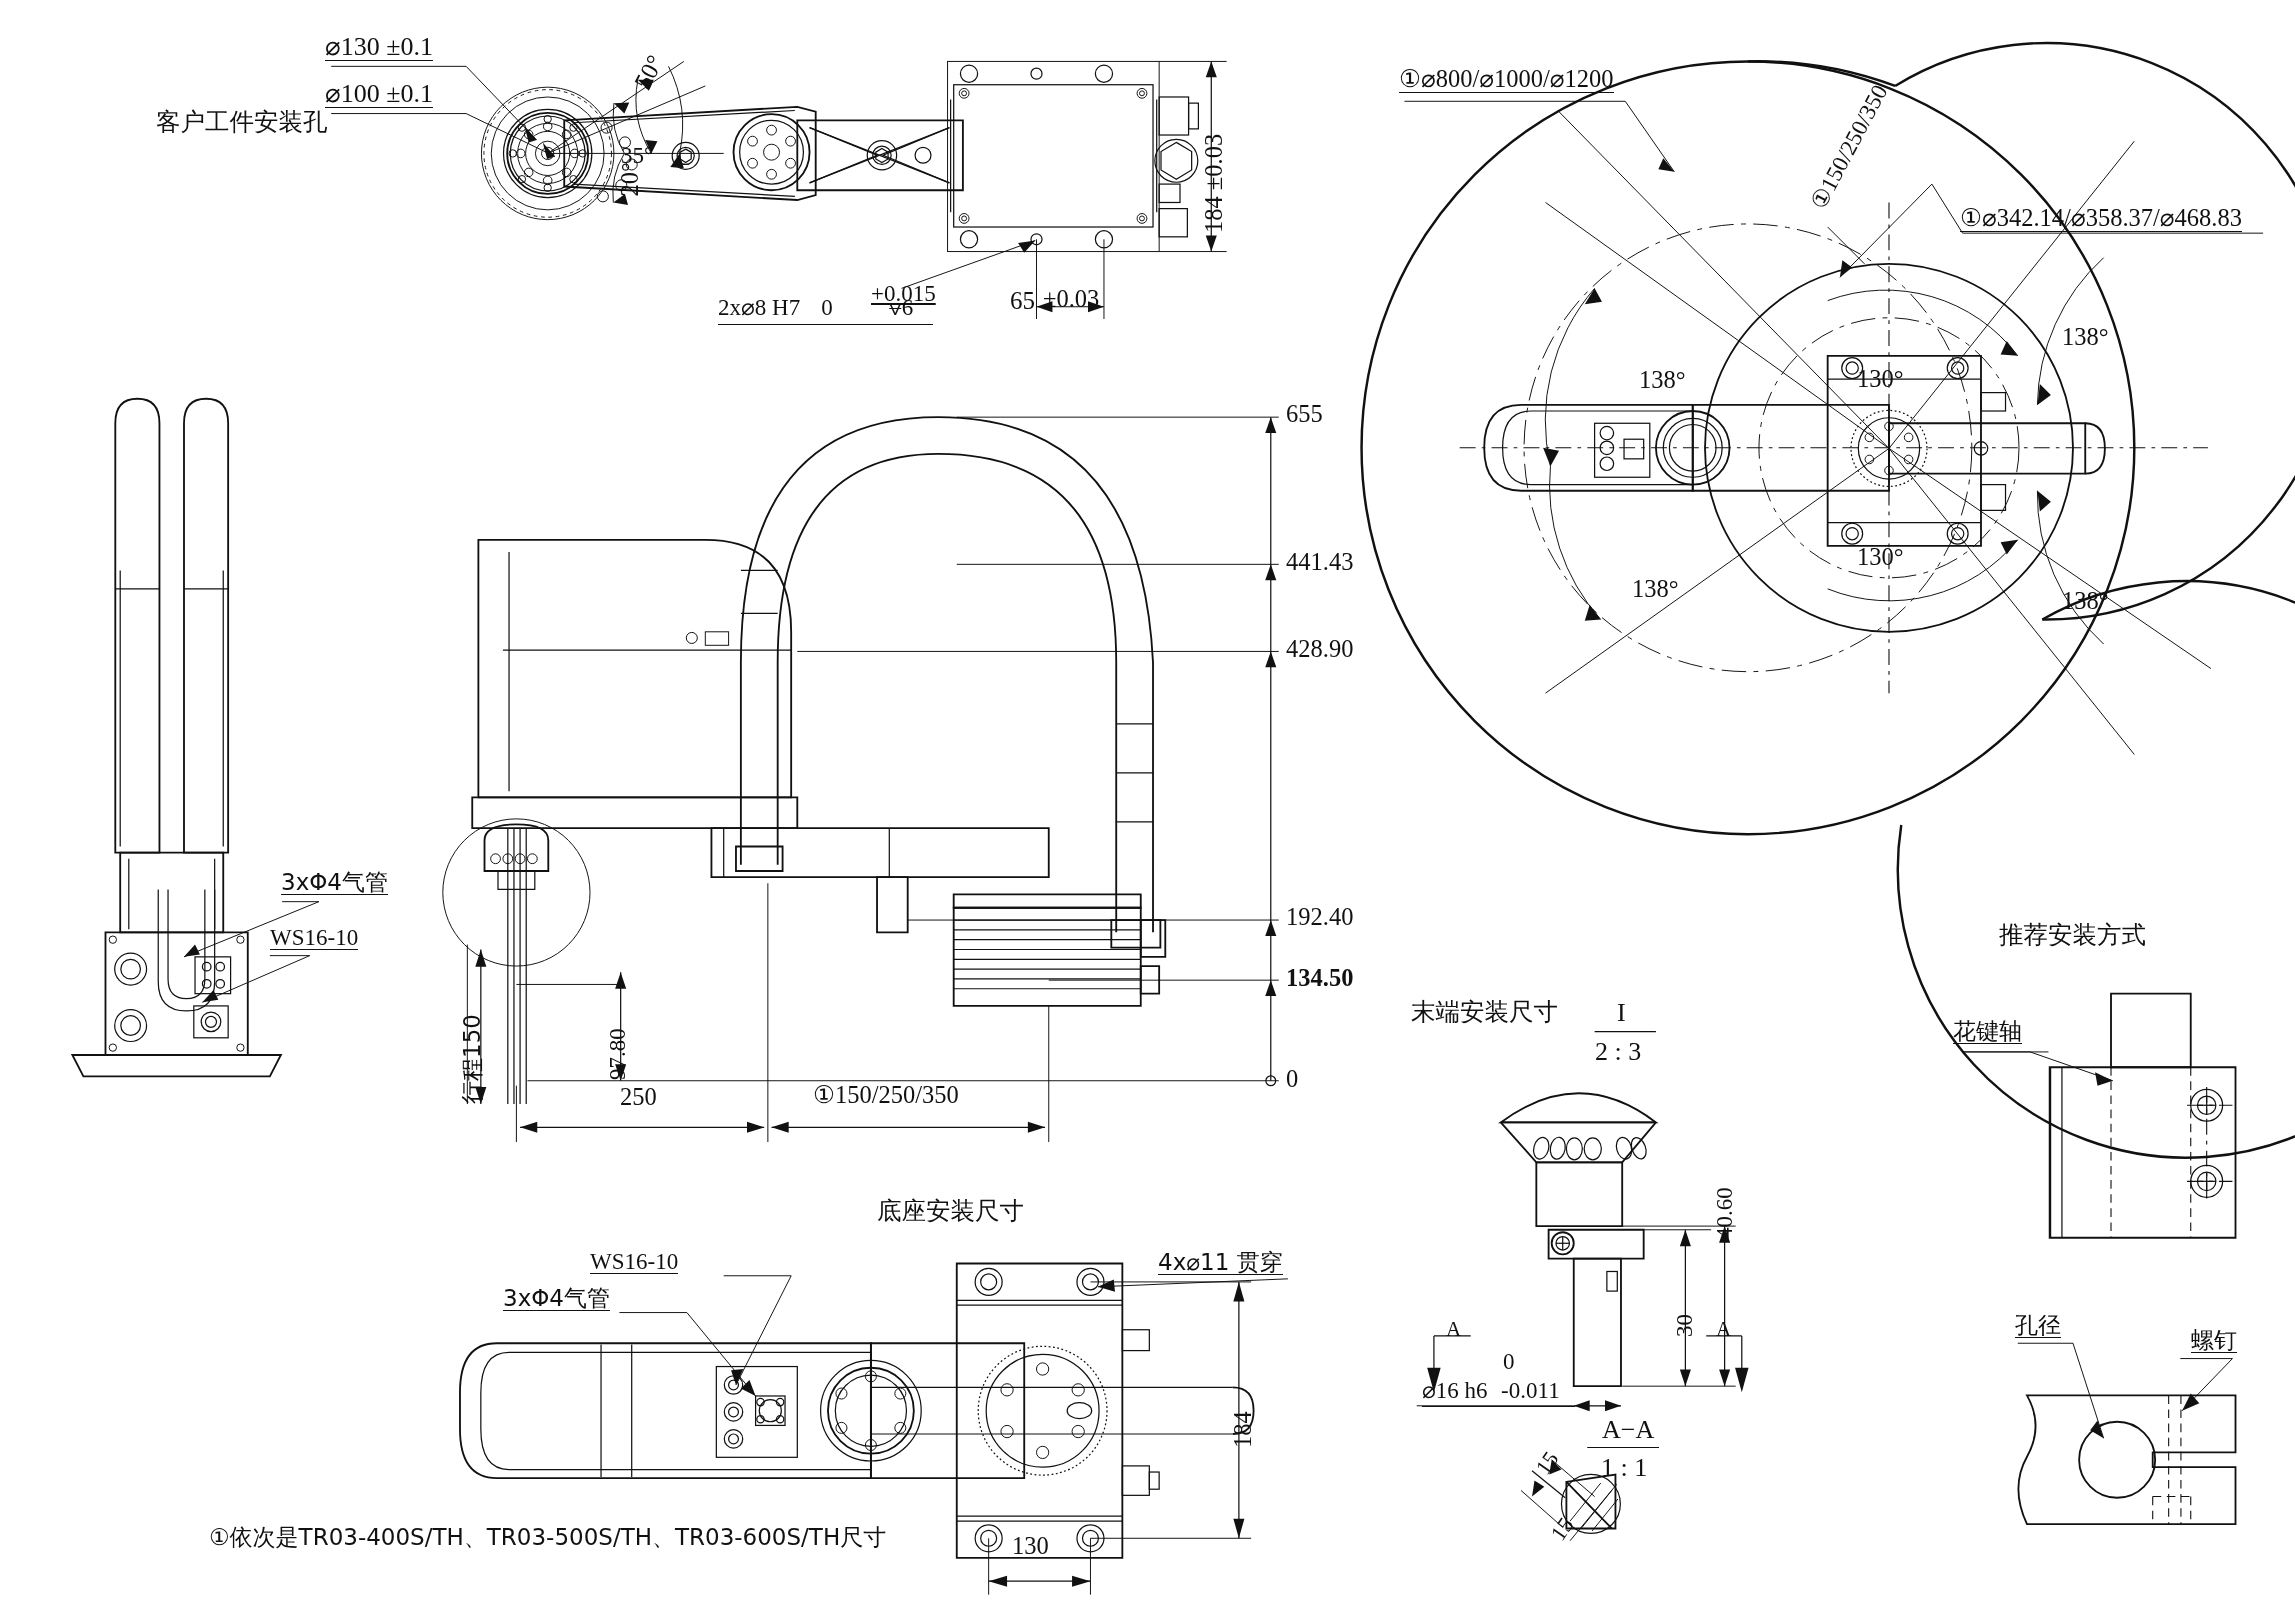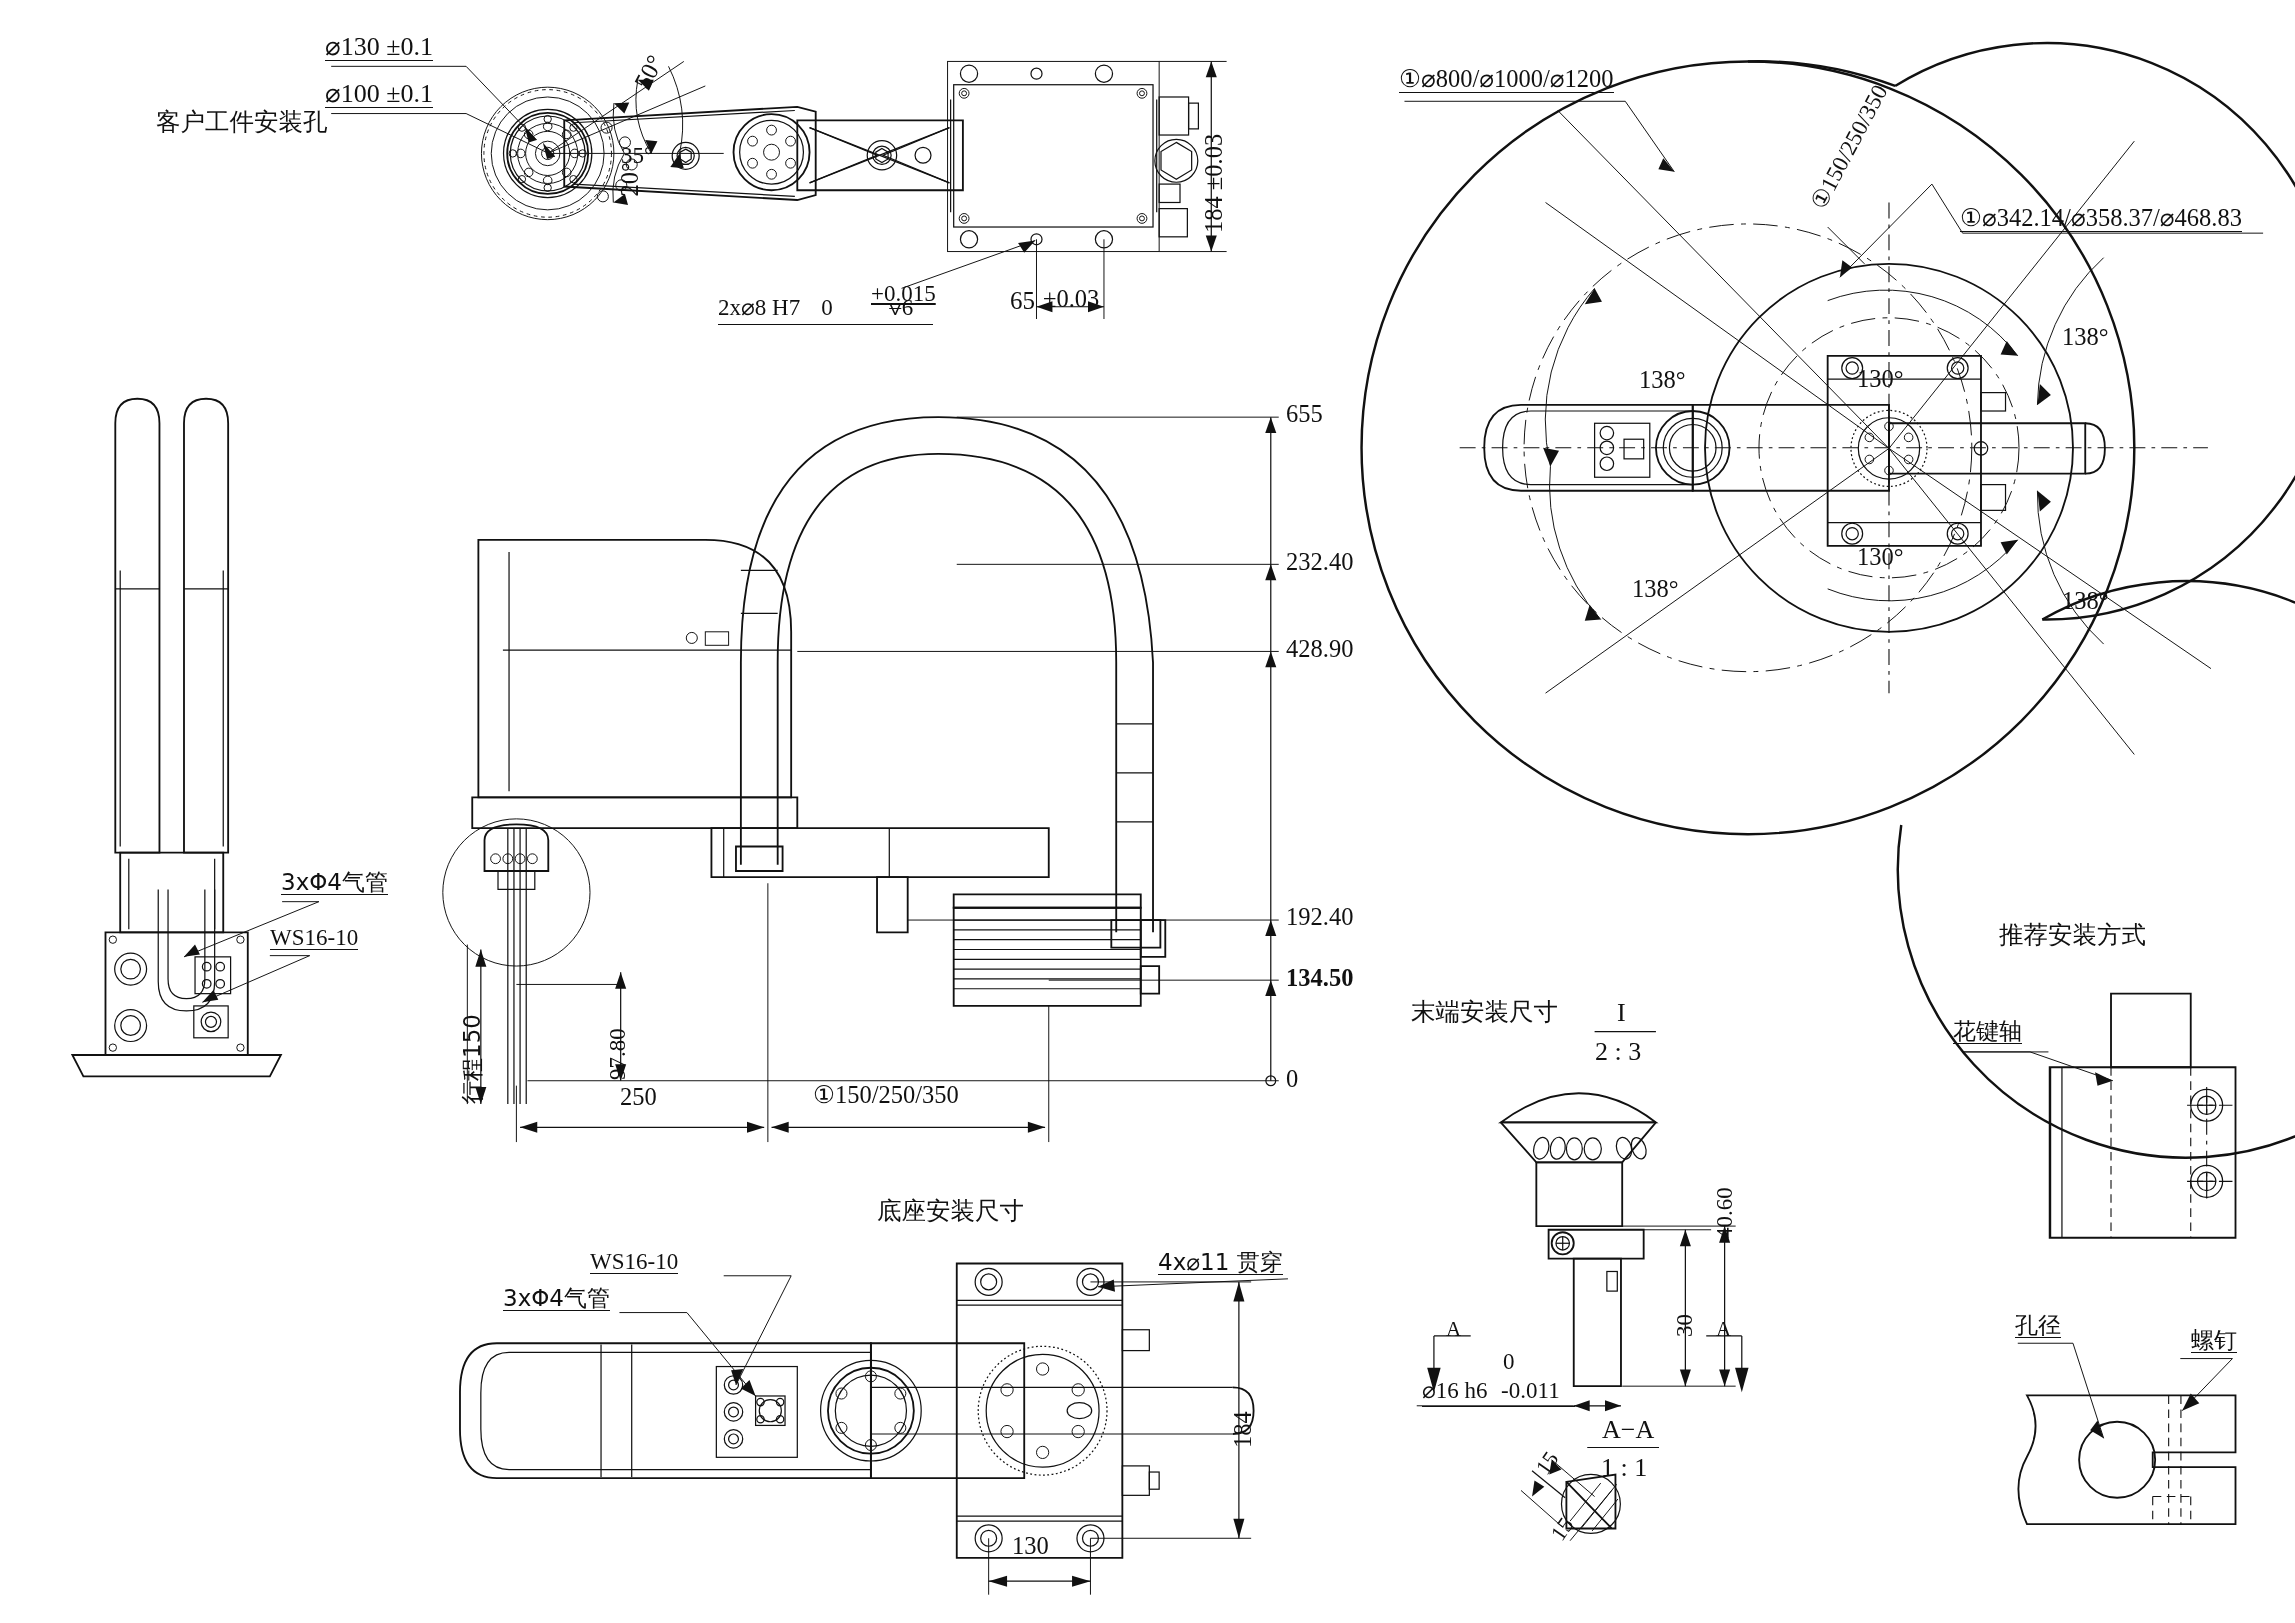--- a/index.html
+++ b/index.html
@@ -314,21 +314,21 @@
     <path class="ln-thin" d="M1710 1640 L1710 1862"></path>
     <path class="ln" d="M848 1838 L1246 1838"></path>
     <polygon points="848,1838 876,1829 876,1847" fill="#111"></polygon>
     <polygon points="1246,1838 1218,1829 1218,1847" fill="#111"></polygon>
     <path class="ln" d="M1258 1838 L1704 1838"></path>
     <polygon points="1258,1838 1286,1829 1286,1847" fill="#111"></polygon>
     <polygon points="1704,1838 1676,1829 1676,1847" fill="#111"></polygon>
   </svg>
 
   <div class="lbl" style="left:1286px;top:402px;font-size:24.5px;">655</div>
-  <div class="lbl" style="left:1286px;top:550px;font-size:24.5px;">232.40</div>
+  <div class="lbl" style="left:1286px;top:550px;font-size:24.5px;">441.43</div>
   <div class="lbl" style="left:1286px;top:637px;font-size:24.5px;text-align:right;">428.90</div>
   <div class="lbl" style="left:1286px;top:905px;font-size:24.5px;">192.40</div>
   <div class="lbl" style="left:1286px;top:966px;font-size:24.5px;font-weight:bold;">134.50</div>
   <div class="lbl" style="left:1286px;top:1067px;font-size:24.5px;">0</div>
 
   <div class="lbl cn rot90" style="left:461px;top:1104px;font-size:23px;">行程150</div>
   <div class="lbl rot90" style="left:606px;top:1080px;font-size:23px;">97.80</div>
   <div class="lbl" style="left:620px;top:1085px;font-size:24.5px;">250</div>
   <div class="lbl" style="left:813px;top:1083px;font-size:24.5px;">①150/250/350</div>
 
@@ -425,20 +425,21 @@
     <polygon points="1232,2276 1222,2250 1208,2264" fill="#111"></polygon>
     <path class="ln-thin" d="M2100 2085 L1790 2098"></path>
     <polygon points="1790,2098 1816,2086 1818,2106" fill="#111"></polygon>
   </svg>
 
   <div class="lbl ul" style="left:590px;top:1250px;font-size:23px;">WS16-10</div>
   <div class="lbl cn ul" style="left:503px;top:1287px;font-size:23px;">3xΦ4气管</div>
   <div class="lbl cn ul" style="left:1158px;top:1251px;font-size:23px;">4x⌀11  贯穿</div>
   <div class="lbl rot90" style="left:1231px;top:1448px;font-size:24.5px;">184</div>
   <div class="lbl" style="left:1012px;top:1534px;font-size:24.5px;">130</div>
+  <div class="lbl cn" style="left:209px;top:1526px;font-size:23px;">①依次是TR03-400S/TH、TR03-500S/TH、TR03-600S/TH尺寸</div>
 
   <svg width="2295" height="1623" viewBox="0 0 3742 2646">
 
     <circle class="ln-th" cx="2850" cy="730" r="630"></circle>
 
     <path class="ln-th" d="M3090 140 A470 470 0 1 1 3330 1010"></path>
     <path class="ln-th" d="M3330 1010 A470 470 0 1 1 3100 1345"></path>
     <path class="ln-th" d="M3090 140 A640 640 0 0 0 2850 100"></path>
 
     <circle class="ln-thin" cx="2850" cy="730" r="365" stroke-dasharray="40 12 8 12"></circle>

